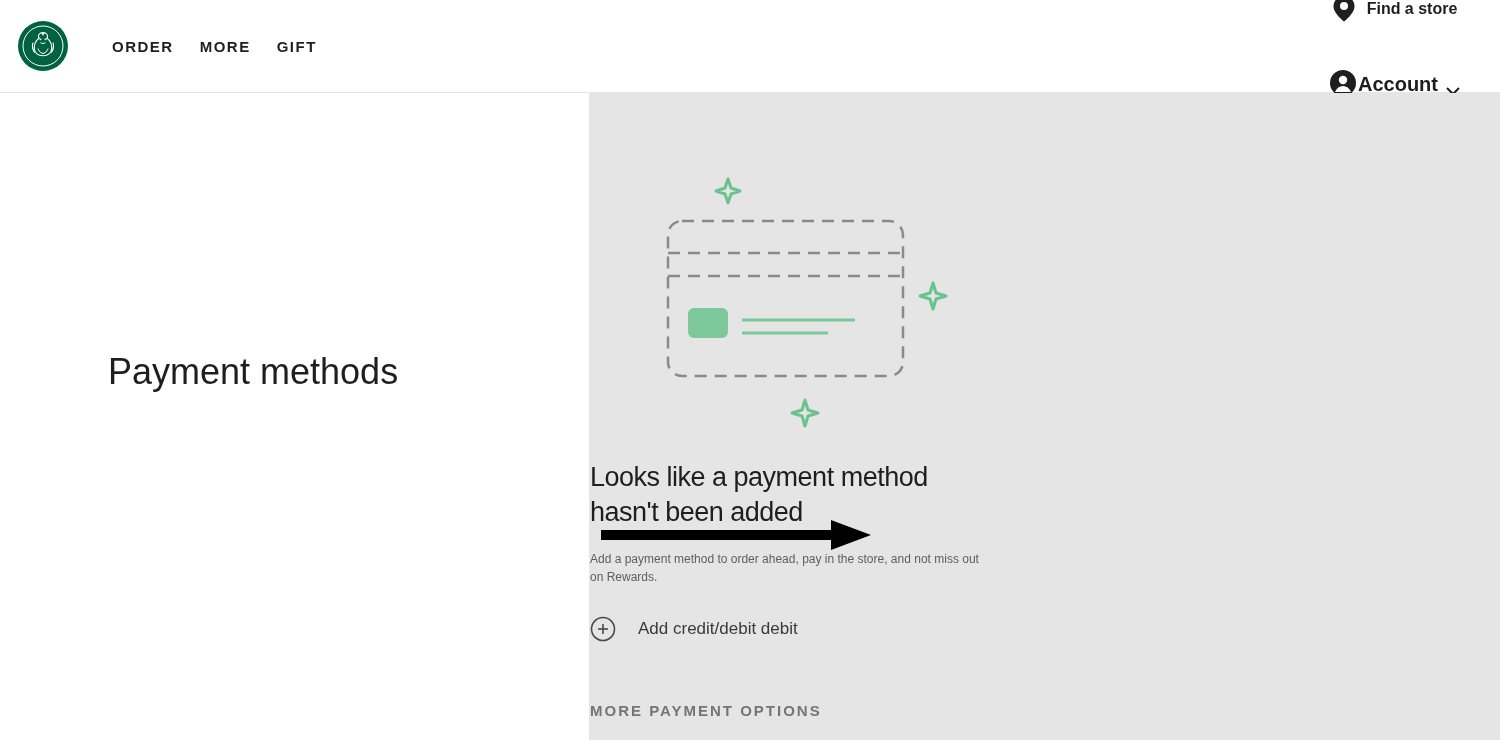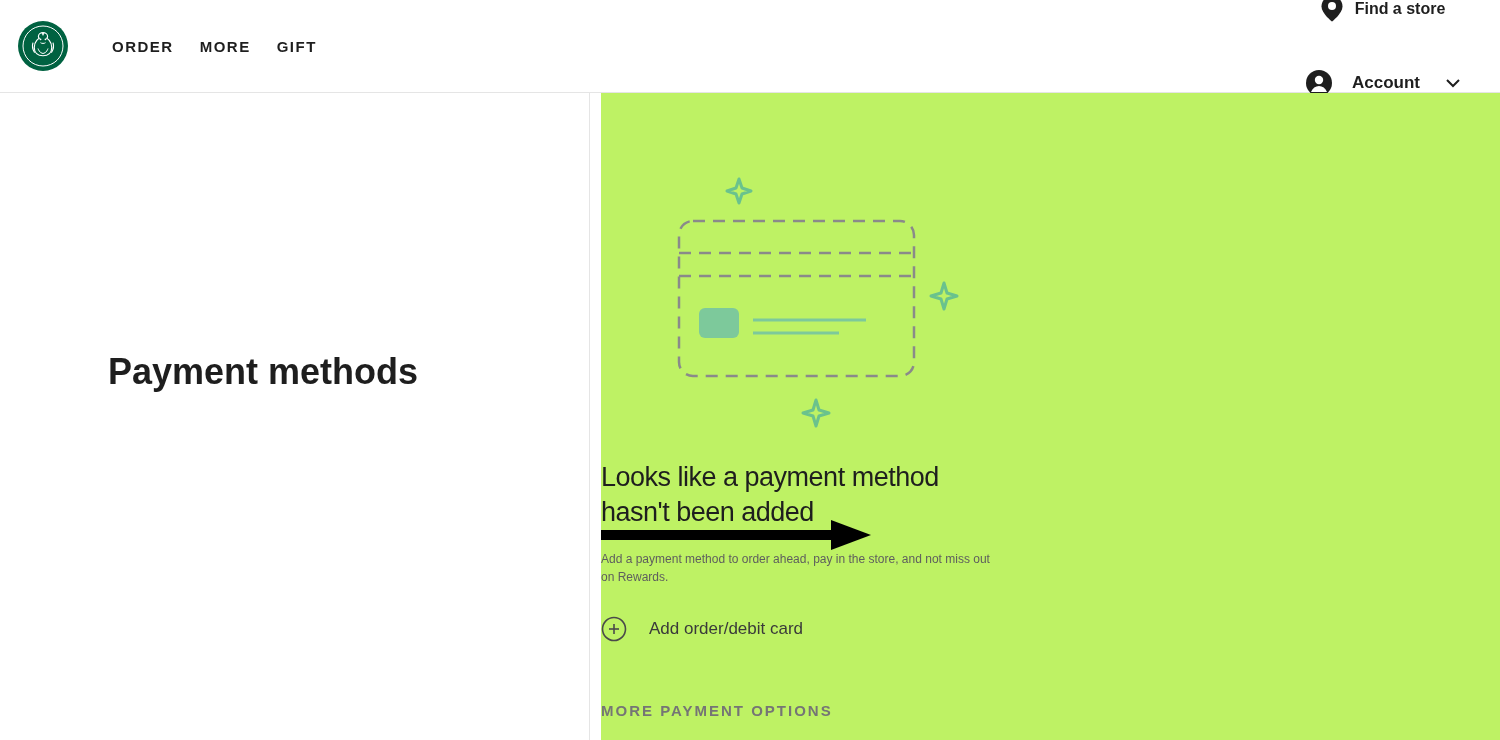--- a/index.html
+++ b/index.html
@@ -5,26 +5,26 @@
     * { margin: 0; padding: 0; box-sizing: border-box; }
     body { font-family: -apple-system, BlinkMacSystemFont, 'Segoe UI', Helvetica, Arial, sans-serif; background: #fff; color: #1e1e1e; width: 1500px; height: 740px; overflow: hidden; }
     
     .header { height: 93px; display: flex; align-items: center; justify-content: space-between; padding: 0 40px 0 18px; border-bottom: 1px solid #e5e5e5; }
     .header-left { display: flex; align-items: center; gap: 34px; }
     .logo { width: 50px; height: 50px; }
     .nav { display: flex; gap: 26px; margin-left: 10px; }
     .nav a { text-decoration: none; color: #1e1e1e; font-weight: 700; letter-spacing: 1.5px; font-size: 15px; }
     .header-right { display: flex; align-items: center; gap: 48px; flex-direction: column; }
     .find-store { display: flex; align-items: center; gap: 12px; font-weight: 600; font-size: 16px; cursor: pointer; }
-    .account { display: flex; align-items: center; gap: 20px; font-weight: 600; font-size: 17px; cursor: pointer; }
+    .account { display: flex; align-items: flex-end; gap: 2px; font-weight: 600; font-size: 20px; cursor: pointer; }
     
     .main { display: flex; height: calc(100% - 93px); }
     .left-col { width: 590px; background: #fff; padding: 0 0 0 108px; display: flex; align-items: center; border-right: 1px solid #e5e5e5; }
-    .left-col h1 { font-size: 36px; font-weight: 700; margin-top: -90px; }
-    .right-col { flex: 1; background: #bef264; padding: 0 0 12px 284px; position: relative; margin-left: 11px; }
+    .left-col h1 { font-size: 36px; font-weight: 400; margin-top: -90px; }
+    .right-col { flex: 1; background: #e5e5e5; padding: 0 0 12px 284px; position: relative; }
     
     .content-block { position: absolute; top: 367px; left: 0; width: 400px; }
     .title-empty { font-size: 27px; font-weight: 500; line-height: 1.3; letter-spacing: -0.5px; color: #1e1e1e; }
     .desc-empty { font-size: 12px; color: #5e5e5e; margin-top: 20px; line-height: 1.5; }
     
     .add-card { display: flex; align-items: center; gap: 22px; margin-top: 30px; cursor: pointer; }
     .add-card-label { font-size: 17px; color: #3a3a3a; }
     
     .more-options { margin-top: 60px; font-size: 15px; font-weight: 700; letter-spacing: 2px; color: #757575; }
     
@@ -98,21 +98,21 @@
 
     <div class="content-block">
       <div class="title-empty">Looks like a payment method hasn't been added</div>
       <div class="desc-empty">Add a payment method to order ahead, pay in the store, and not miss out on Rewards.</div>
       <div class="add-card">
         <svg width="26" height="26" viewBox="0 0 26 26">
           <circle cx="13" cy="13" r="11.5" fill="none" stroke="#4a4a4a" stroke-width="1.6"></circle>
           <line x1="13" y1="8" x2="13" y2="18" stroke="#4a4a4a" stroke-width="1.6"></line>
           <line x1="8" y1="13" x2="18" y2="13" stroke="#4a4a4a" stroke-width="1.6"></line>
         </svg>
-        <span class="add-card-label">Add order/debit card</span>
+        <span class="add-card-label">Add credit/debit debit</span>
       </div>
       <div class="more-options">MORE PAYMENT OPTIONS</div>
 
     </div>
   </div>
 </div>
 
 <svg class="arrow" width="280" height="40" viewBox="0 0 280 40">
   <line x1="5" y1="15" x2="240" y2="15" stroke="#000" stroke-width="10"></line>
   <polygon points="235,0 275,15 235,30" fill="#000"></polygon>

